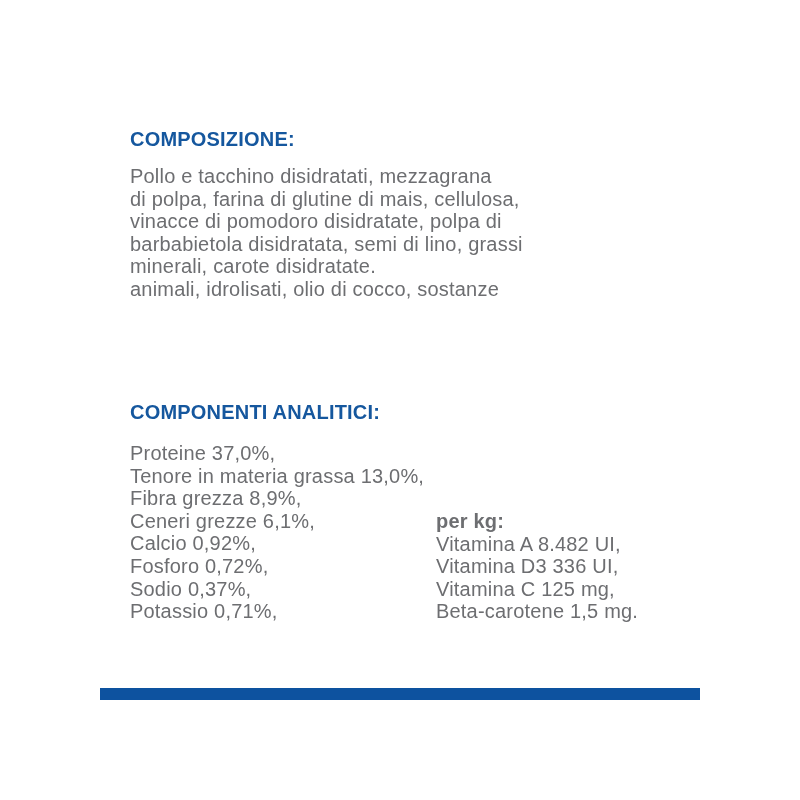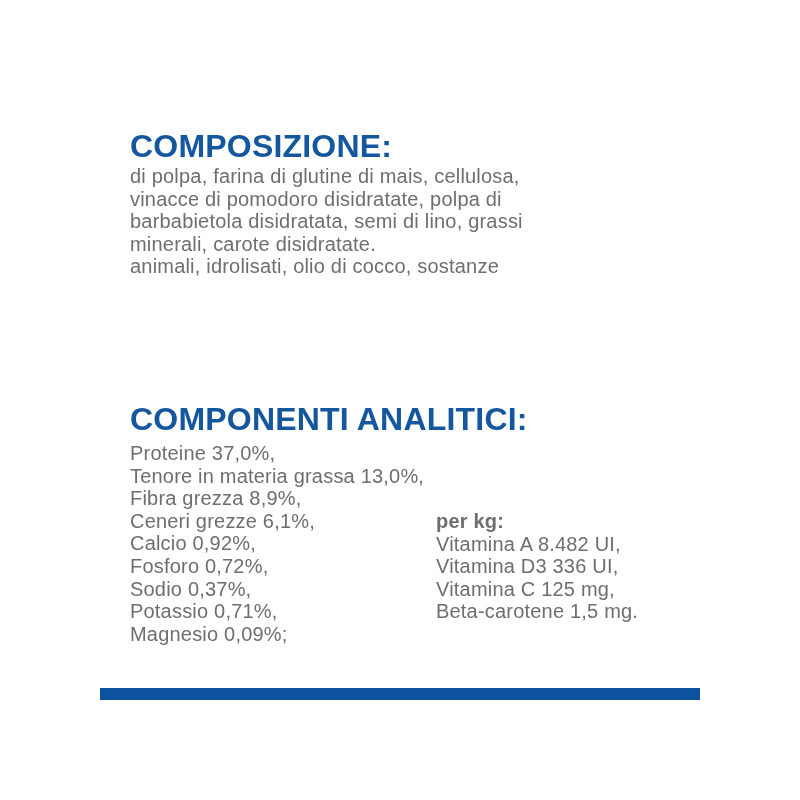--- a/index.html
+++ b/index.html
@@ -11,21 +11,21 @@
     position: relative;
     width: 800px;
     height: 800px;
     background: #ffffff;
     overflow: hidden;
     font-family: "Liberation Sans", sans-serif;
   }
   .section-heading {
     position: absolute;
     left: 130px;
-    font-size: 32px;
+    font-size: 20px;
     font-weight: 700;
     letter-spacing: 0.2px;
     color: var(--heading-blue, #15579E);
     white-space: nowrap;
   }
   #composition-heading { top: 128px; }
   #analytical-heading  { top: 401px; }
   .body-text {
     position: absolute;
     left: 130px;
@@ -61,39 +61,39 @@
   }
 </style>
 </head>
 <body>
 
 <div id="page">
 
   <div id="composition-heading" class="section-heading">COMPOSIZIONE:</div>
 
   <div id="composition-text" class="body-text">
+    <div class="text-line">Pollo e tacchino disidratati, mezzagrana</div>
     <div class="text-line">di polpa, farina di glutine di mais, cellulosa,</div>
     <div class="text-line">vinacce di pomodoro disidratate, polpa di</div>
     <div class="text-line">barbabietola disidratata, semi di lino, grassi</div>
     <div class="text-line">minerali, carote disidratate.</div>
     <div class="text-line">animali, idrolisati, olio di cocco, sostanze</div>
   </div>
 
   <div id="analytical-heading" class="section-heading">COMPONENTI ANALITICI:</div>
 
   <div id="nutrient-list" class="body-text">
     <div class="text-line">Proteine 37,0%,</div>
     <div class="text-line">Tenore in materia grassa 13,0%,</div>
     <div class="text-line">Fibra grezza 8,9%,</div>
     <div class="text-line">Ceneri grezze 6,1%,</div>
     <div class="text-line">Calcio 0,92%,</div>
     <div class="text-line">Fosforo 0,72%,</div>
     <div class="text-line">Sodio 0,37%,</div>
     <div class="text-line">Potassio 0,71%,</div>
-    <div class="text-line">Magnesio 0,09%;</div>
   </div>
 
   <div id="per-kg-column">
     <div class="text-line per-kg-label">per kg:</div>
     <div class="text-line">Vitamina A 8.482 UI,</div>
     <div class="text-line">Vitamina D3 336 UI,</div>
     <div class="text-line">Vitamina C 125 mg,</div>
     <div class="text-line">Beta-carotene 1,5 mg.</div>
   </div>
 

